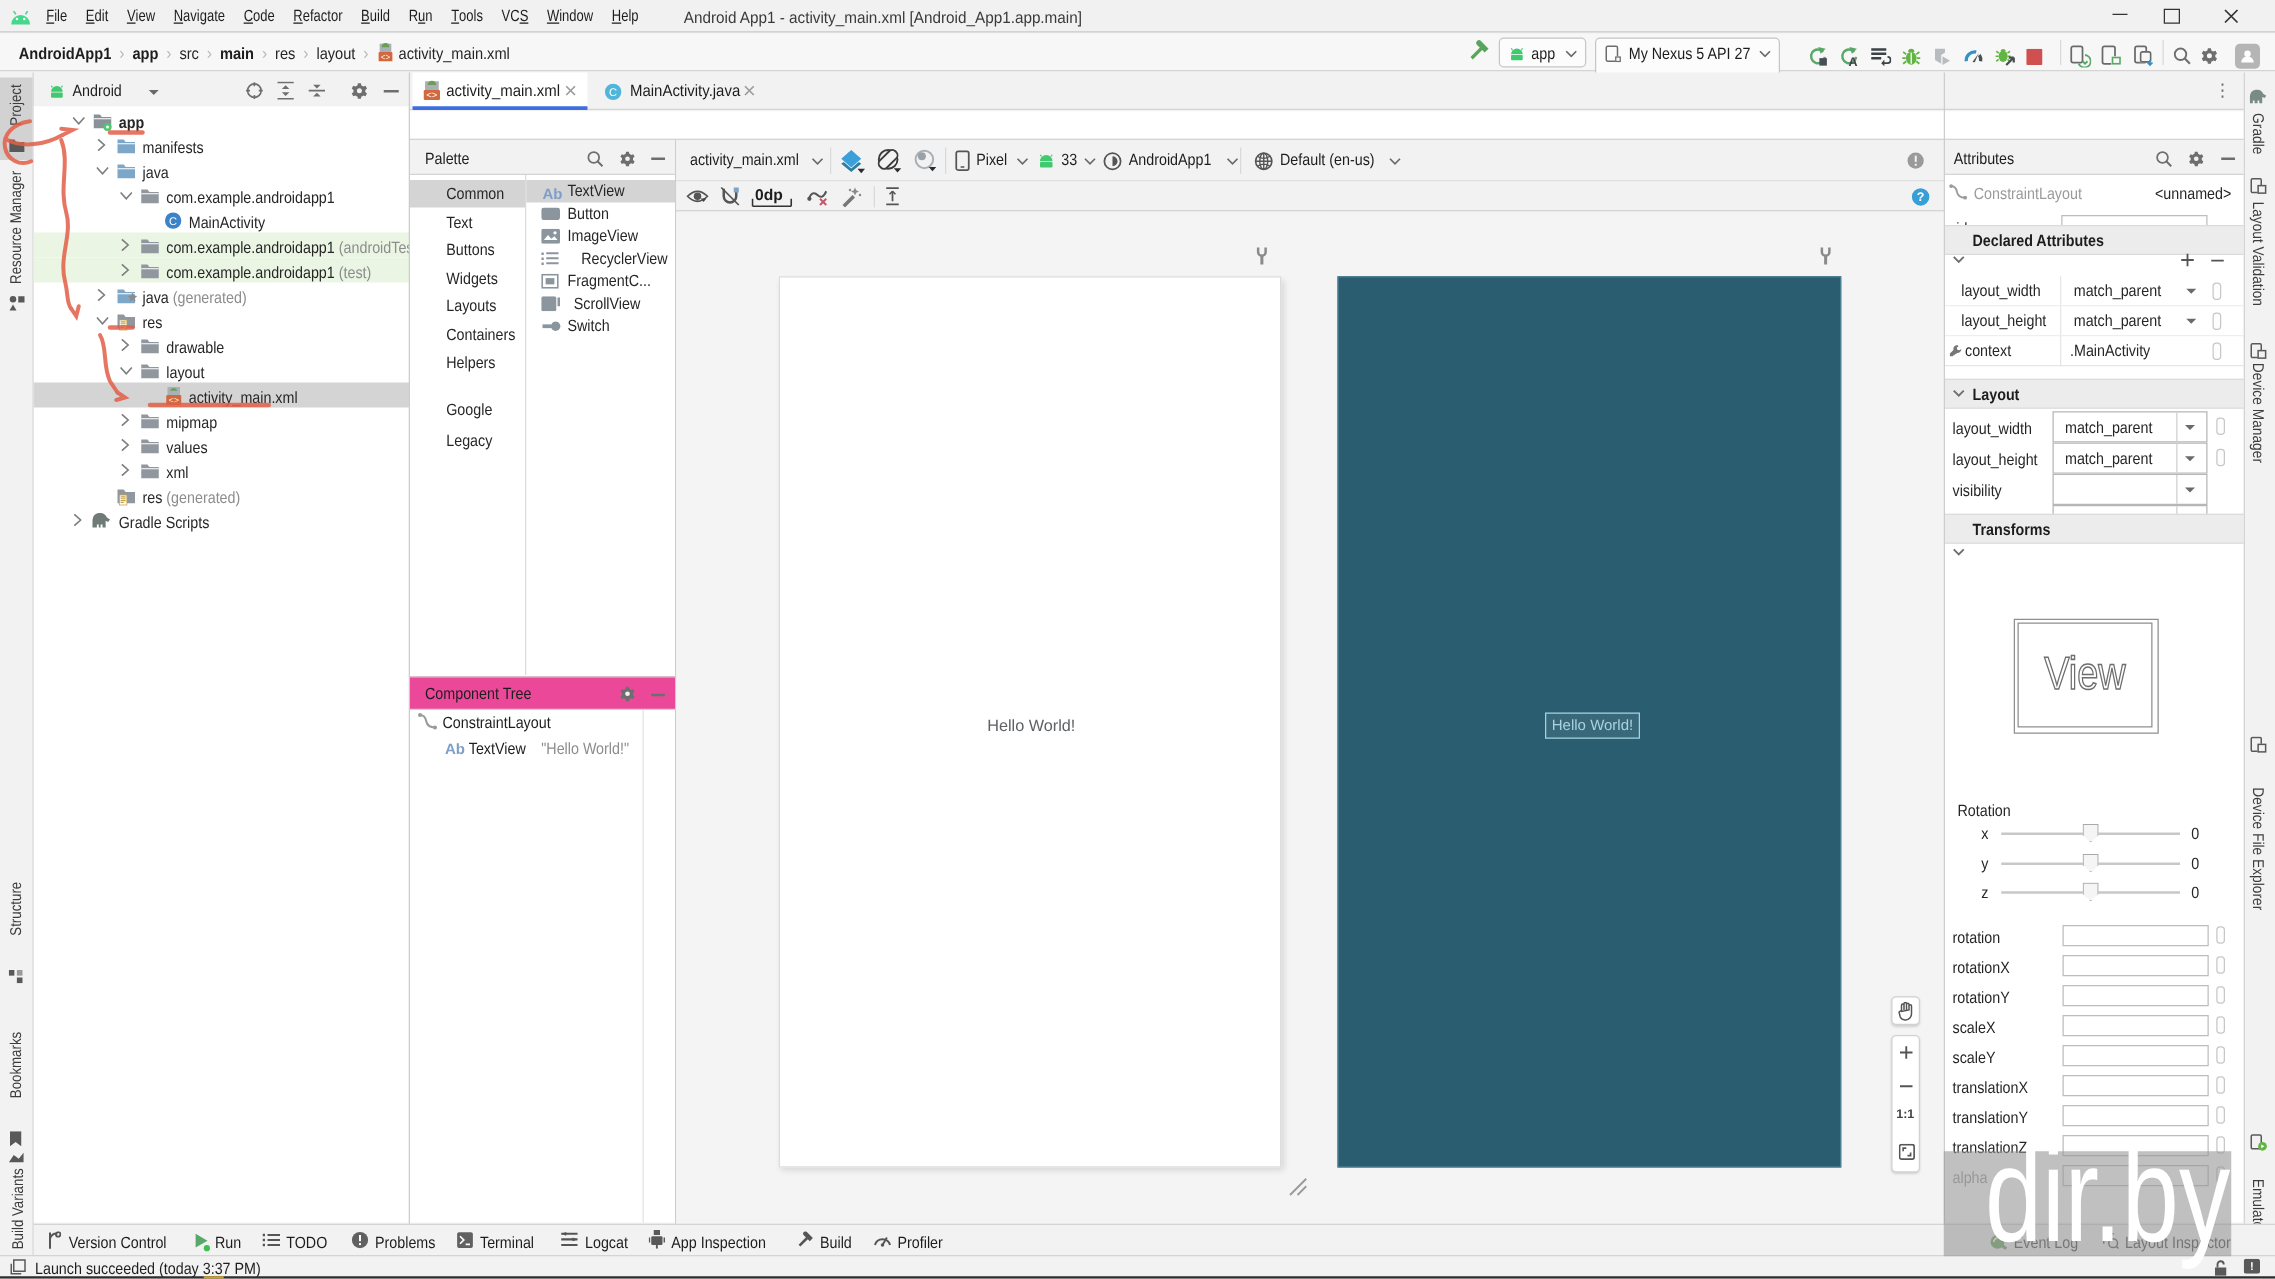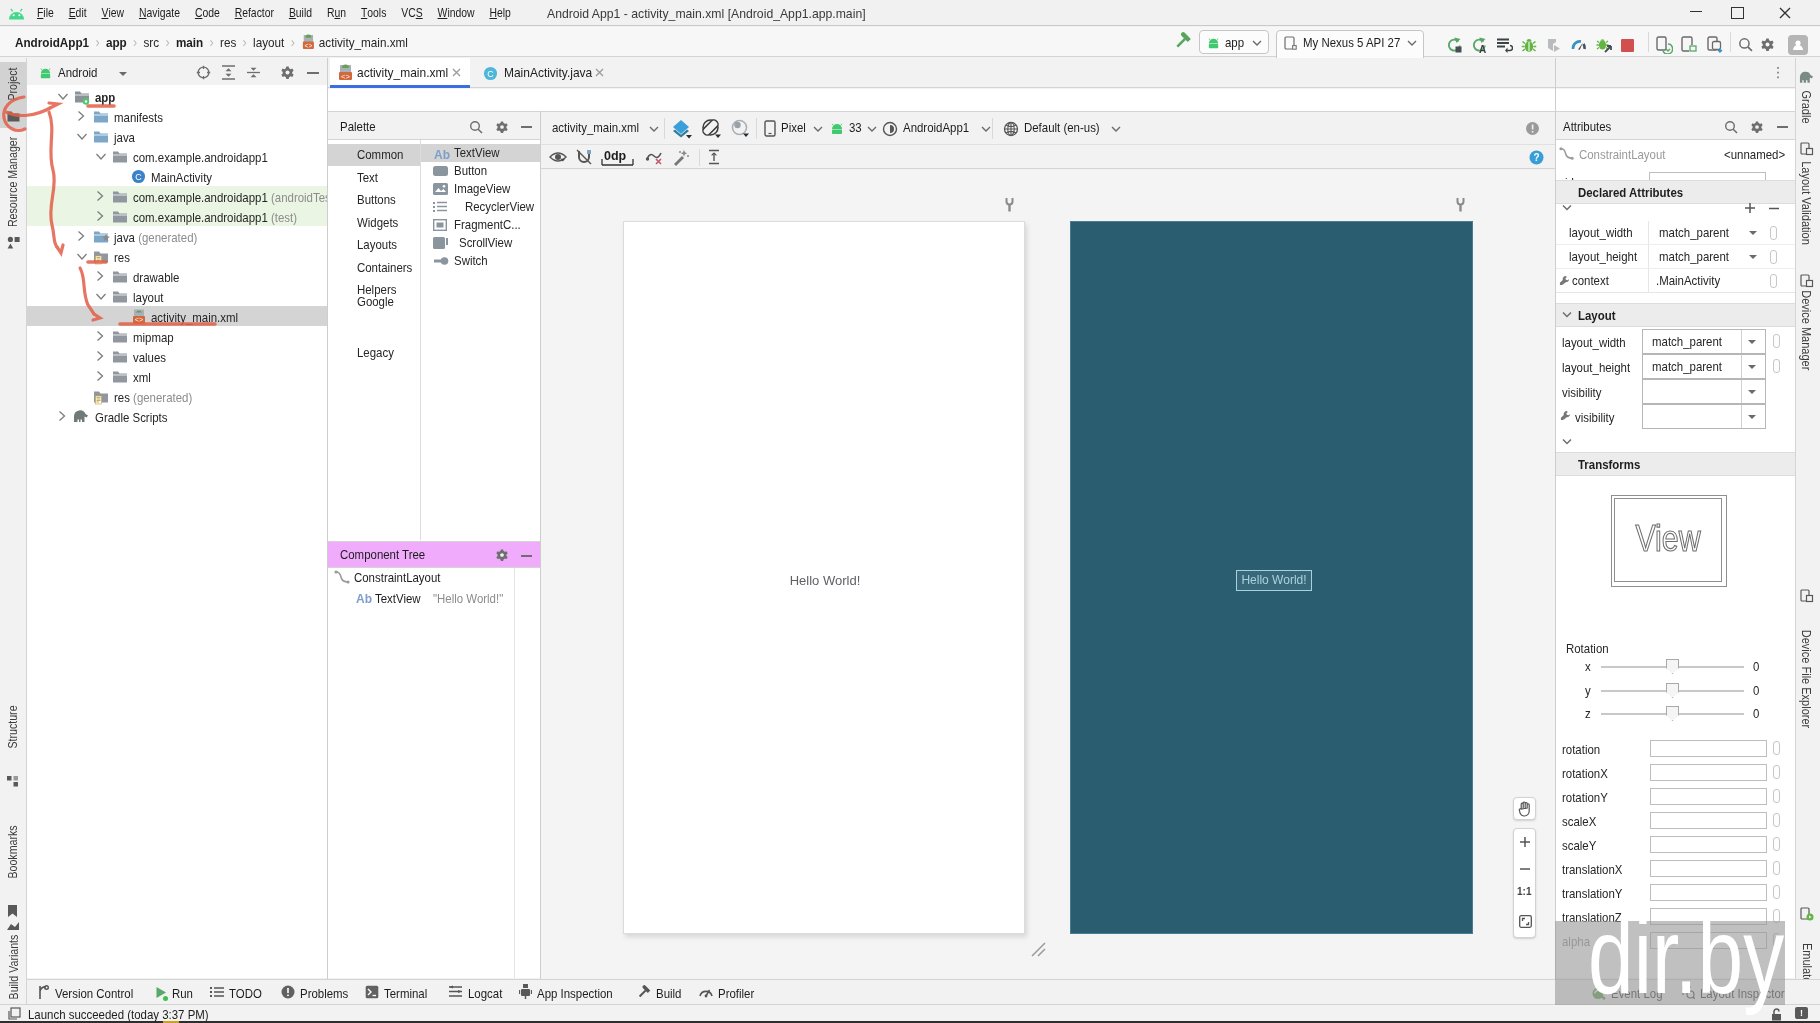--- a/index.html
+++ b/index.html
@@ -458,21 +458,21 @@
       </svg>
     <div class="abs" style="left:193px;top:14px;width:11px;height:1.5px;background:#6e6e6e"></div>
   </div>
   <div class="palrow" style="top:33px;background:#d4d4d4;width:92px"><span class="sx">Common</span></div>
   <div class="palrow" style="top:56px"><span class="sx">Text</span></div>
   <div class="palrow" style="top:78px"><span class="sx">Buttons</span></div>
   <div class="palrow" style="top:101px"><span class="sx">Widgets</span></div>
   <div class="palrow" style="top:123px"><span class="sx">Layouts</span></div>
   <div class="palrow" style="top:146px"><span class="sx">Containers</span></div>
   <div class="palrow" style="top:168px"><span class="sx">Helpers</span></div>
-  <div class="palrow" style="top:180px"><span class="sx">Google</span></div>
+  <div class="palrow" style="top:206px"><span class="sx">Google</span></div>
   <div class="palrow" style="top:231px"><span class="sx">Legacy</span></div>
   <div class="vline" style="left:92px;top:29px;height:400px;background:#dcdcdc"></div>
   <div class="palitem" style="left:93px;top:33px;background:#d4d4d4;width:119px">
       <span style="position:absolute;left:13px;top:2px;color:#7d9ec9;font-size:12px;font-weight:bold">Ab</span>
       <span style="position:absolute;left:33px"><span class="sx">TextView</span></span>
     </div>
   <div class="palitem" style="left:93px;top:51px">
       <svg class="ic" style="left:12px;top:4px" width="15" height="10" viewBox="0 0 15 10">
         <rect x="0" y="0" width="15" height="10" rx="2.5" fill="#8a959e"></rect>
       </svg>
@@ -510,21 +510,21 @@
   <div class="palitem" style="left:93px;top:141px">
       <svg class="ic" style="left:12px;top:5px" width="16" height="8" viewBox="0 0 16 8">
         <rect x="1" y="2.5" width="7" height="3" fill="#8a959e"></rect>
         <circle cx="11.5" cy="4" r="3.8" fill="#8a959e"></circle>
       </svg>
       <span style="position:absolute;left:33px"><span class="sx">Switch</span></span>
     </div>
 </div>
 
 <div class="abs" style="left:328px;top:541px;width:212px;height:437px;background:#fff">
-  <div class="abs" style="left:0;top:0;width:212px;height:27px;background:#f0abfc;border-bottom:1px solid #d4d4d4;border-top:1px solid #d4d4d4">
+  <div class="abs" style="left:0;top:0;width:212px;height:27px;background:#ec4899;border-bottom:1px solid #d4d4d4;border-top:1px solid #d4d4d4">
     <span class="abs sx" style="left:12px;top:5px">Component Tree</span>
     <svg class="ic" style="left:167px;top:6px" width="14" height="14" viewBox="0 0 15 15">
         <path d="M6.3 1.5 h2.4 l0.4 1.8 a4.8 4.8 0 0 1 1.5 0.9 l1.8-0.6 1.2 2.1 -1.4 1.2 a4.8 4.8 0 0 1 0 1.7 l1.4 1.2 -1.2 2.1 -1.8-0.6 a4.8 4.8 0 0 1 -1.5 0.9 l-0.4 1.8 h-2.4 l-0.4-1.8 a4.8 4.8 0 0 1 -1.5-0.9 l-1.8 0.6 -1.2-2.1 1.4-1.2 a4.8 4.8 0 0 1 0-1.7 L1.4 5.7 2.6 3.6 l1.8 0.6 a4.8 4.8 0 0 1 1.5-0.9 z" fill="#6e6e6e"></path>
         <circle cx="7.5" cy="7.5" r="2" fill="#f2f2f2"></circle>
       </svg>
     <div class="abs" style="left:193px;top:13px;width:11px;height:1.5px;background:#6e6e6e"></div>
   </div>
   <svg class="ic" style="left:6px;top:28px" width="16" height="16" viewBox="0 0 16 16">
       <path d="M2 3 q4 0 5 5 q1 5 7 5" fill="none" stroke="#9a9a9a" stroke-width="1.6"></path>
       <circle cx="2" cy="3" r="1.6" fill="#9a9a9a"></circle>
@@ -778,21 +778,21 @@
   <svg class="ic" style="left:1560px;top:410px" width="11" height="11" viewBox="0 0 12 12">
       <path d="M7.5 1 a3.5 3.5 0 0 0 -3.4 4.4 L1 8.5 V11 h2.5 l0.5-1 h1 l0.5-1 h1 L7 8 a3.5 3.5 0 0 0 4 -3.5 l-1.8 1.2 -1.7-0.5 -0.5-1.7 1.5-1.4z" fill="#777"></path>
     </svg>
   <div class="combo" style="left:1642px;top:404px;width:124px;height:25px">
       <div class="vline" style="left:98px;top:0;height:23px;background:#d0d0d0"></div>
       <svg class="ic" style="left:104px;top:9px" width="10" height="6" viewBox="0 0 10 6">
         <path d="M1 1 L5 5 L9 1" fill="#6a6a6a"></path>
       </svg>
     </div>
 
-  <div class="sechead" style="top:452px"><span class="sx">Transforms</span></div>
+  <div class="sechead" style="top:411px"><span class="sx">Transforms</span></div>
   <svg class="ic" style="left:1562px;top:438px" width="10" height="7" viewBox="0 0 10 7">
       <path d="M1 1.5 L5 5.5 L9 1.5" fill="none" stroke="#6e6e6e" stroke-width="1.5"></path>
     </svg>
   <div class="abs" style="left:1611px;top:495px;width:116px;height:92px;background:#fff;border:1px solid #8f8f8f">
     <div class="abs" style="left:2px;top:2px;width:108px;height:84px;border:1px solid #8f8f8f"></div>
     <div class="abs" style="left:0;top:22px;width:112px;text-align:center;font-size:37px;color:#fff;-webkit-text-stroke:1.2px #6e6e6e;transform:scaleX(0.82);transform-origin:center">View</div>
   </div>
   <span class="attr-label" style="left:1566px;top:641px">Rotation</span>
   <span class="attr-label" style="left:1585px;top:659px">x</span>
   <div class="abs" style="left:1601px;top:666px;width:143px;height:2px;background:#c8c8c8"></div>

